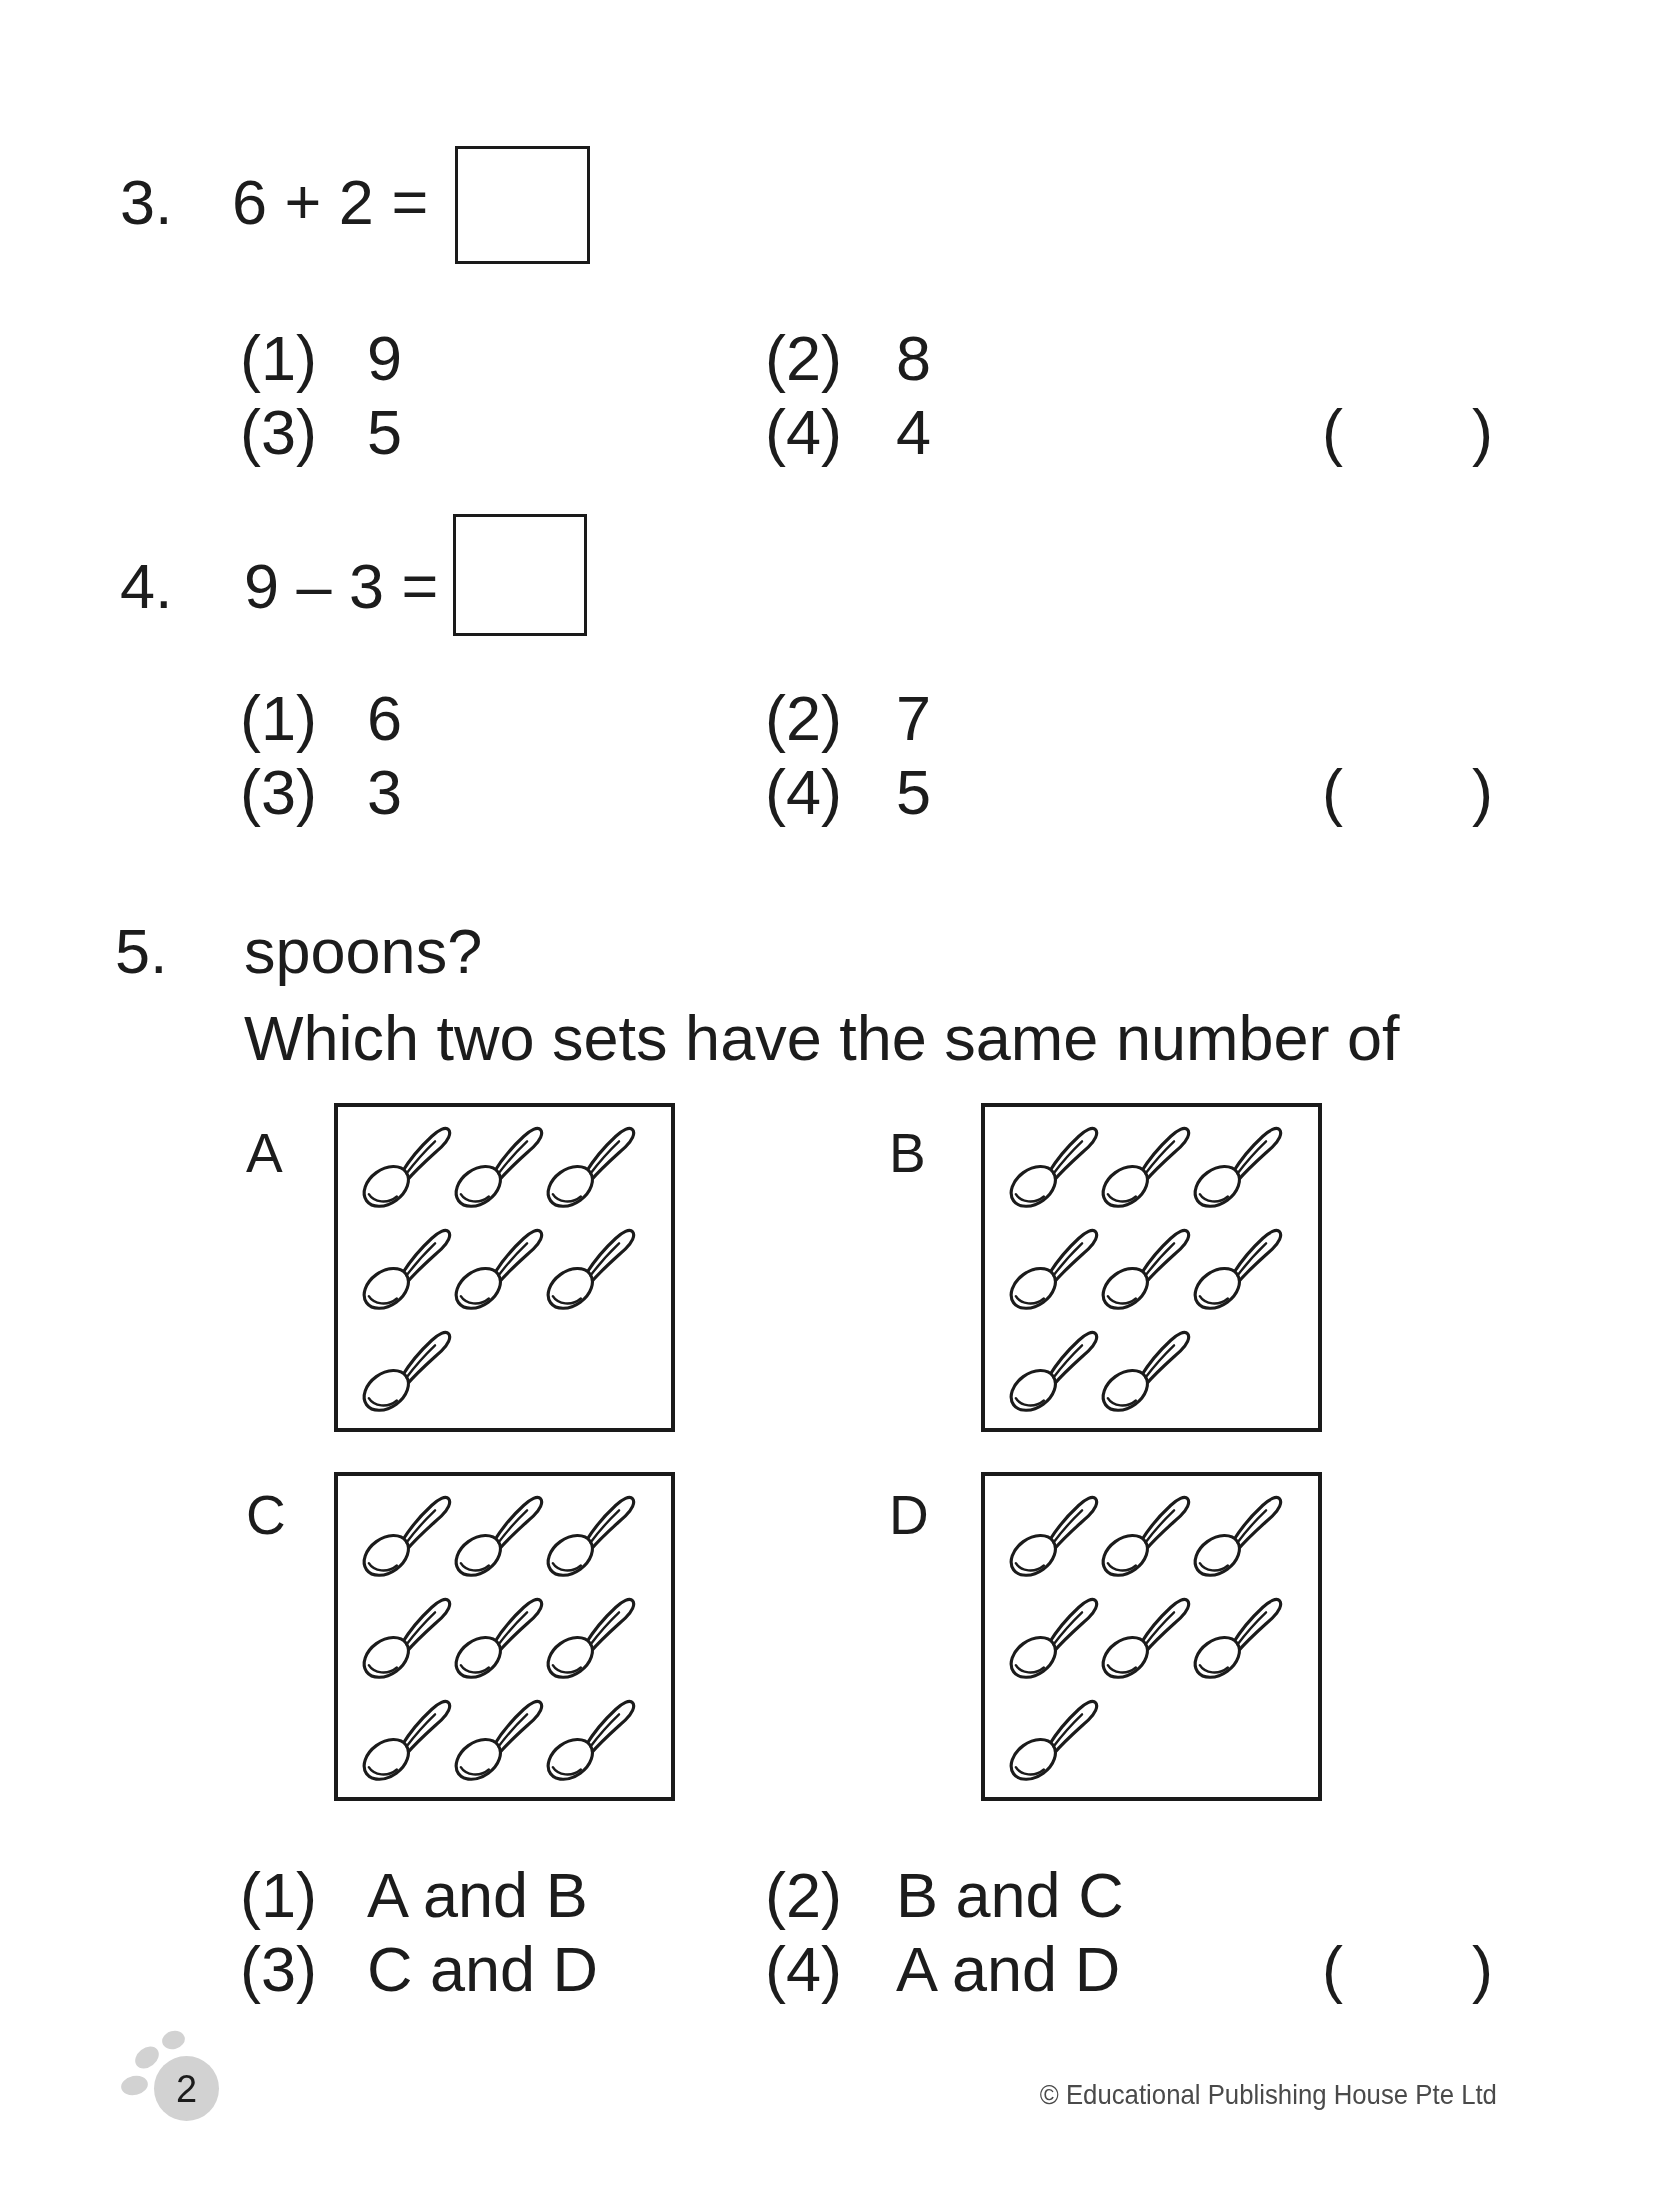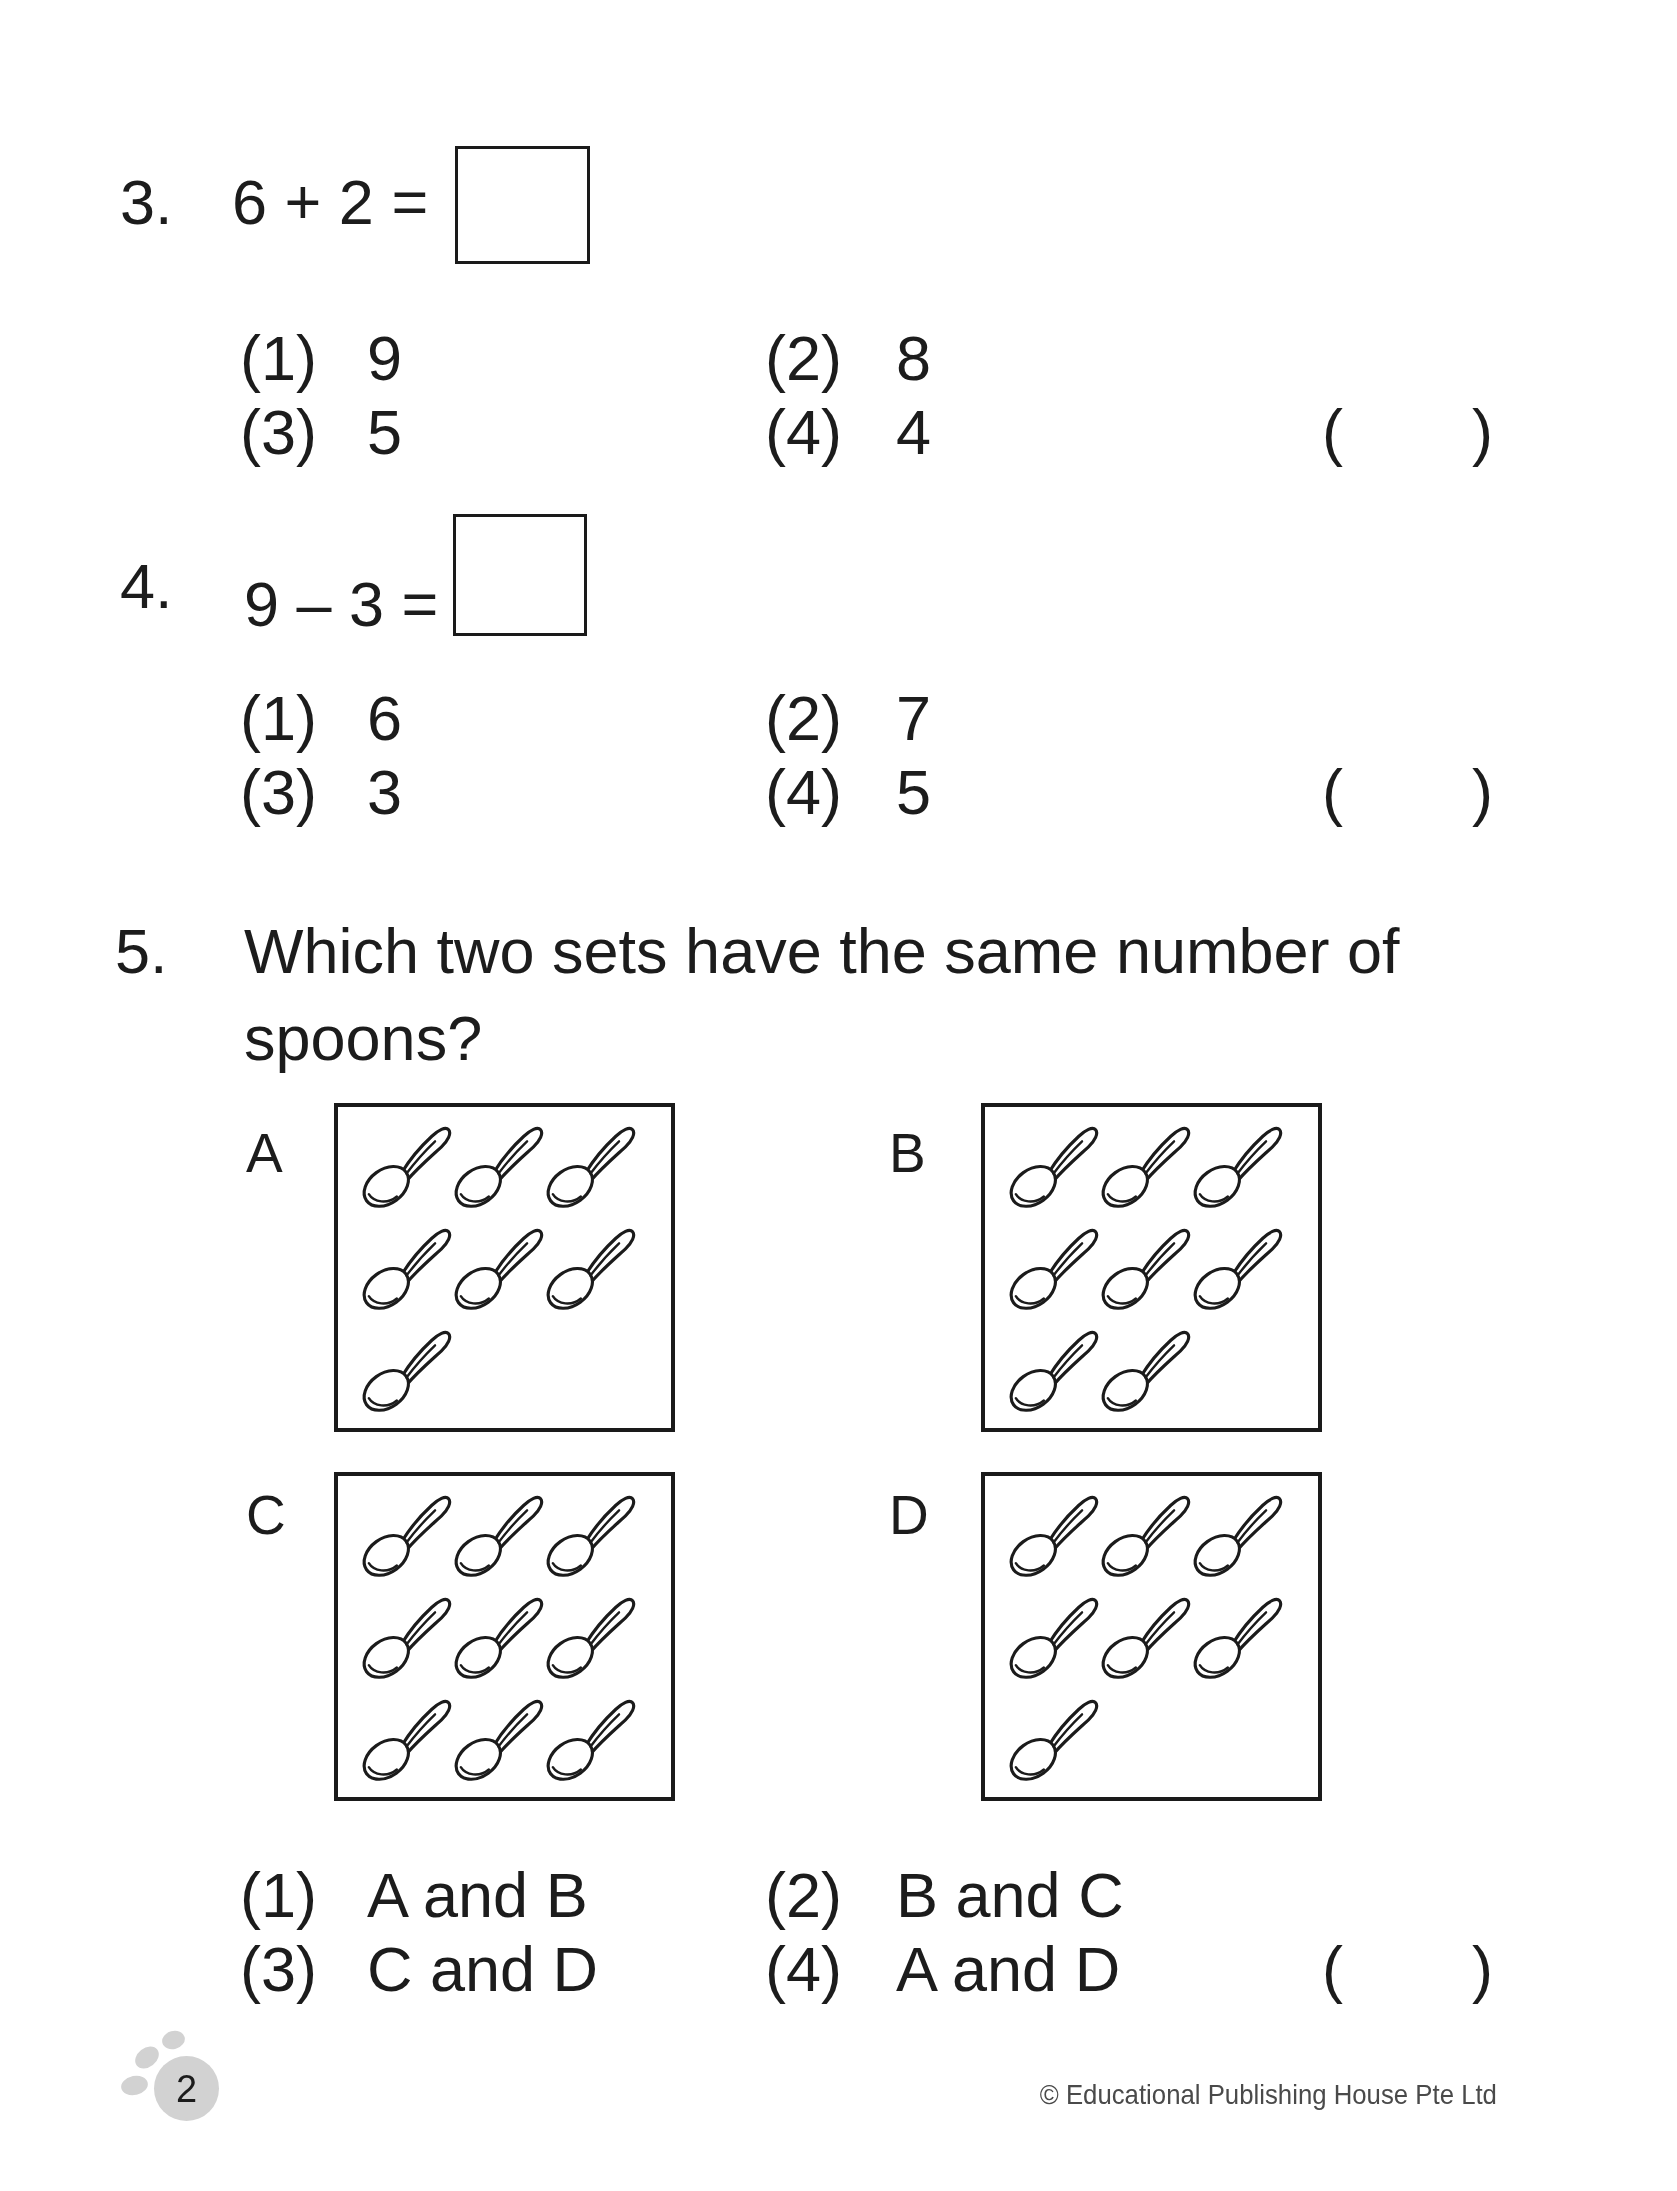--- a/index.html
+++ b/index.html
@@ -51,21 +51,21 @@
       <span class="t on2">(4)</span>
       <span class="t ov2">4</span>
       <span class="t oparen">
           <span>(</span>
           <span>)</span>
         </span>
     </div>
   </div>
 
   <div class="t abs" style="left:120px;top:555px">4.</div>
-  <div class="t abs" style="left:244px;top:573px">9 – 3 =</div>
+  <div class="t abs" style="left:244px;top:555px">9 – 3 =</div>
   <div class="ansbox" style="left:453px;top:514px;width:134px;height:122px"></div>
   <div class="opts" style="top:687px">
     <div class="orow">
       <span class="t on1">(1)</span>
       <span class="t ov1">6</span>
       <span class="t on2">(2)</span>
       <span class="t ov2">7</span>
     </div>
     <div class="orow">
       <span class="t on1">(3)</span>
@@ -74,22 +74,22 @@
       <span class="t ov2">5</span>
       <span class="t oparen">
           <span>(</span>
           <span>)</span>
         </span>
     </div>
   </div>
 
   <div class="t abs" style="left:115px;top:920px">5.</div>
   <div class="abs" style="left:244px;top:908px">
+    <div class="q5line">spoons?</div>
     <div class="q5line">Which two sets have the same number of</div>
-    <div class="q5line">spoons?</div>
   </div>
 
   <div class="qlabel" style="left:246px;top:1126px">A</div>
   <div class="setbox" style="left:334px;top:1103px">
     <div class="sgrid">
         <div class="srow">
           <div class="scell">
             <svg viewBox="0 0 100 100">
               <g fill="#fff" stroke="#1b1b1b" stroke-width="3.4" stroke-linejoin="round" stroke-linecap="round">
                 <path d="M44,62 C53,47 64,34 77,22 C84,15.5 92,11 95.2,15 C98.5,19 94.5,27 87.5,33.5 C75,45 62,56 50,70 C46.5,74 41.5,67 44,62 Z"></path>

